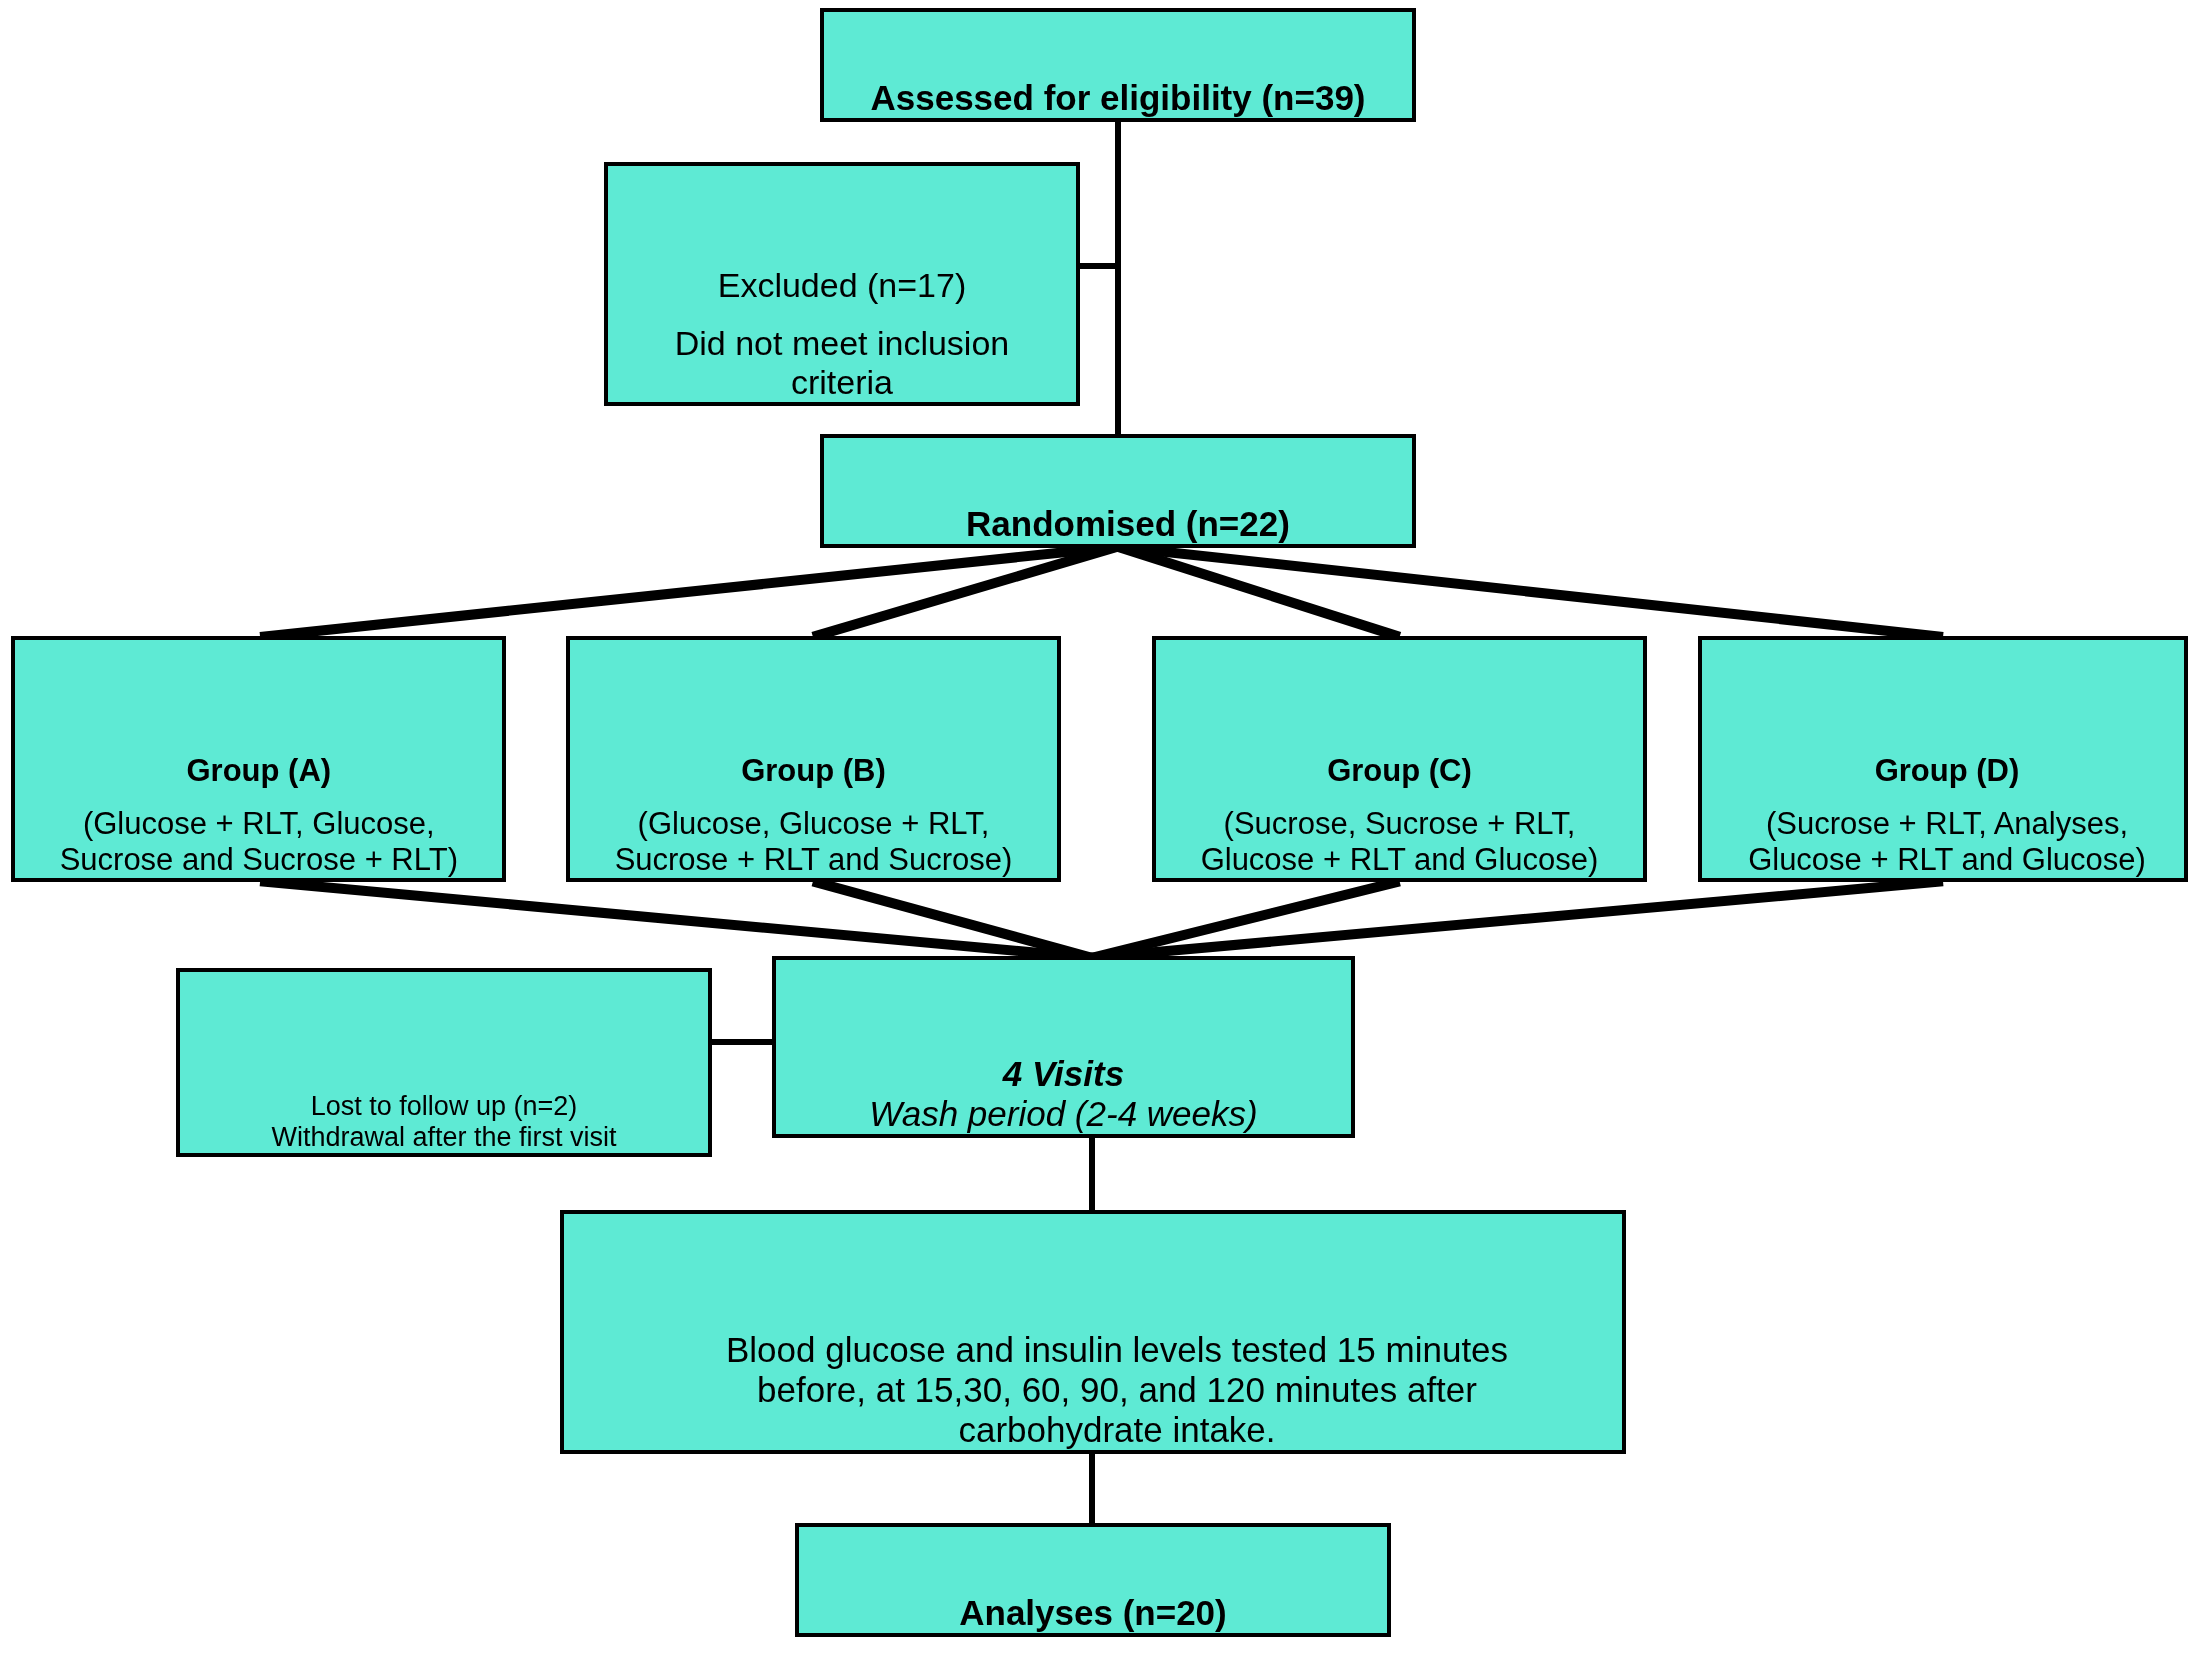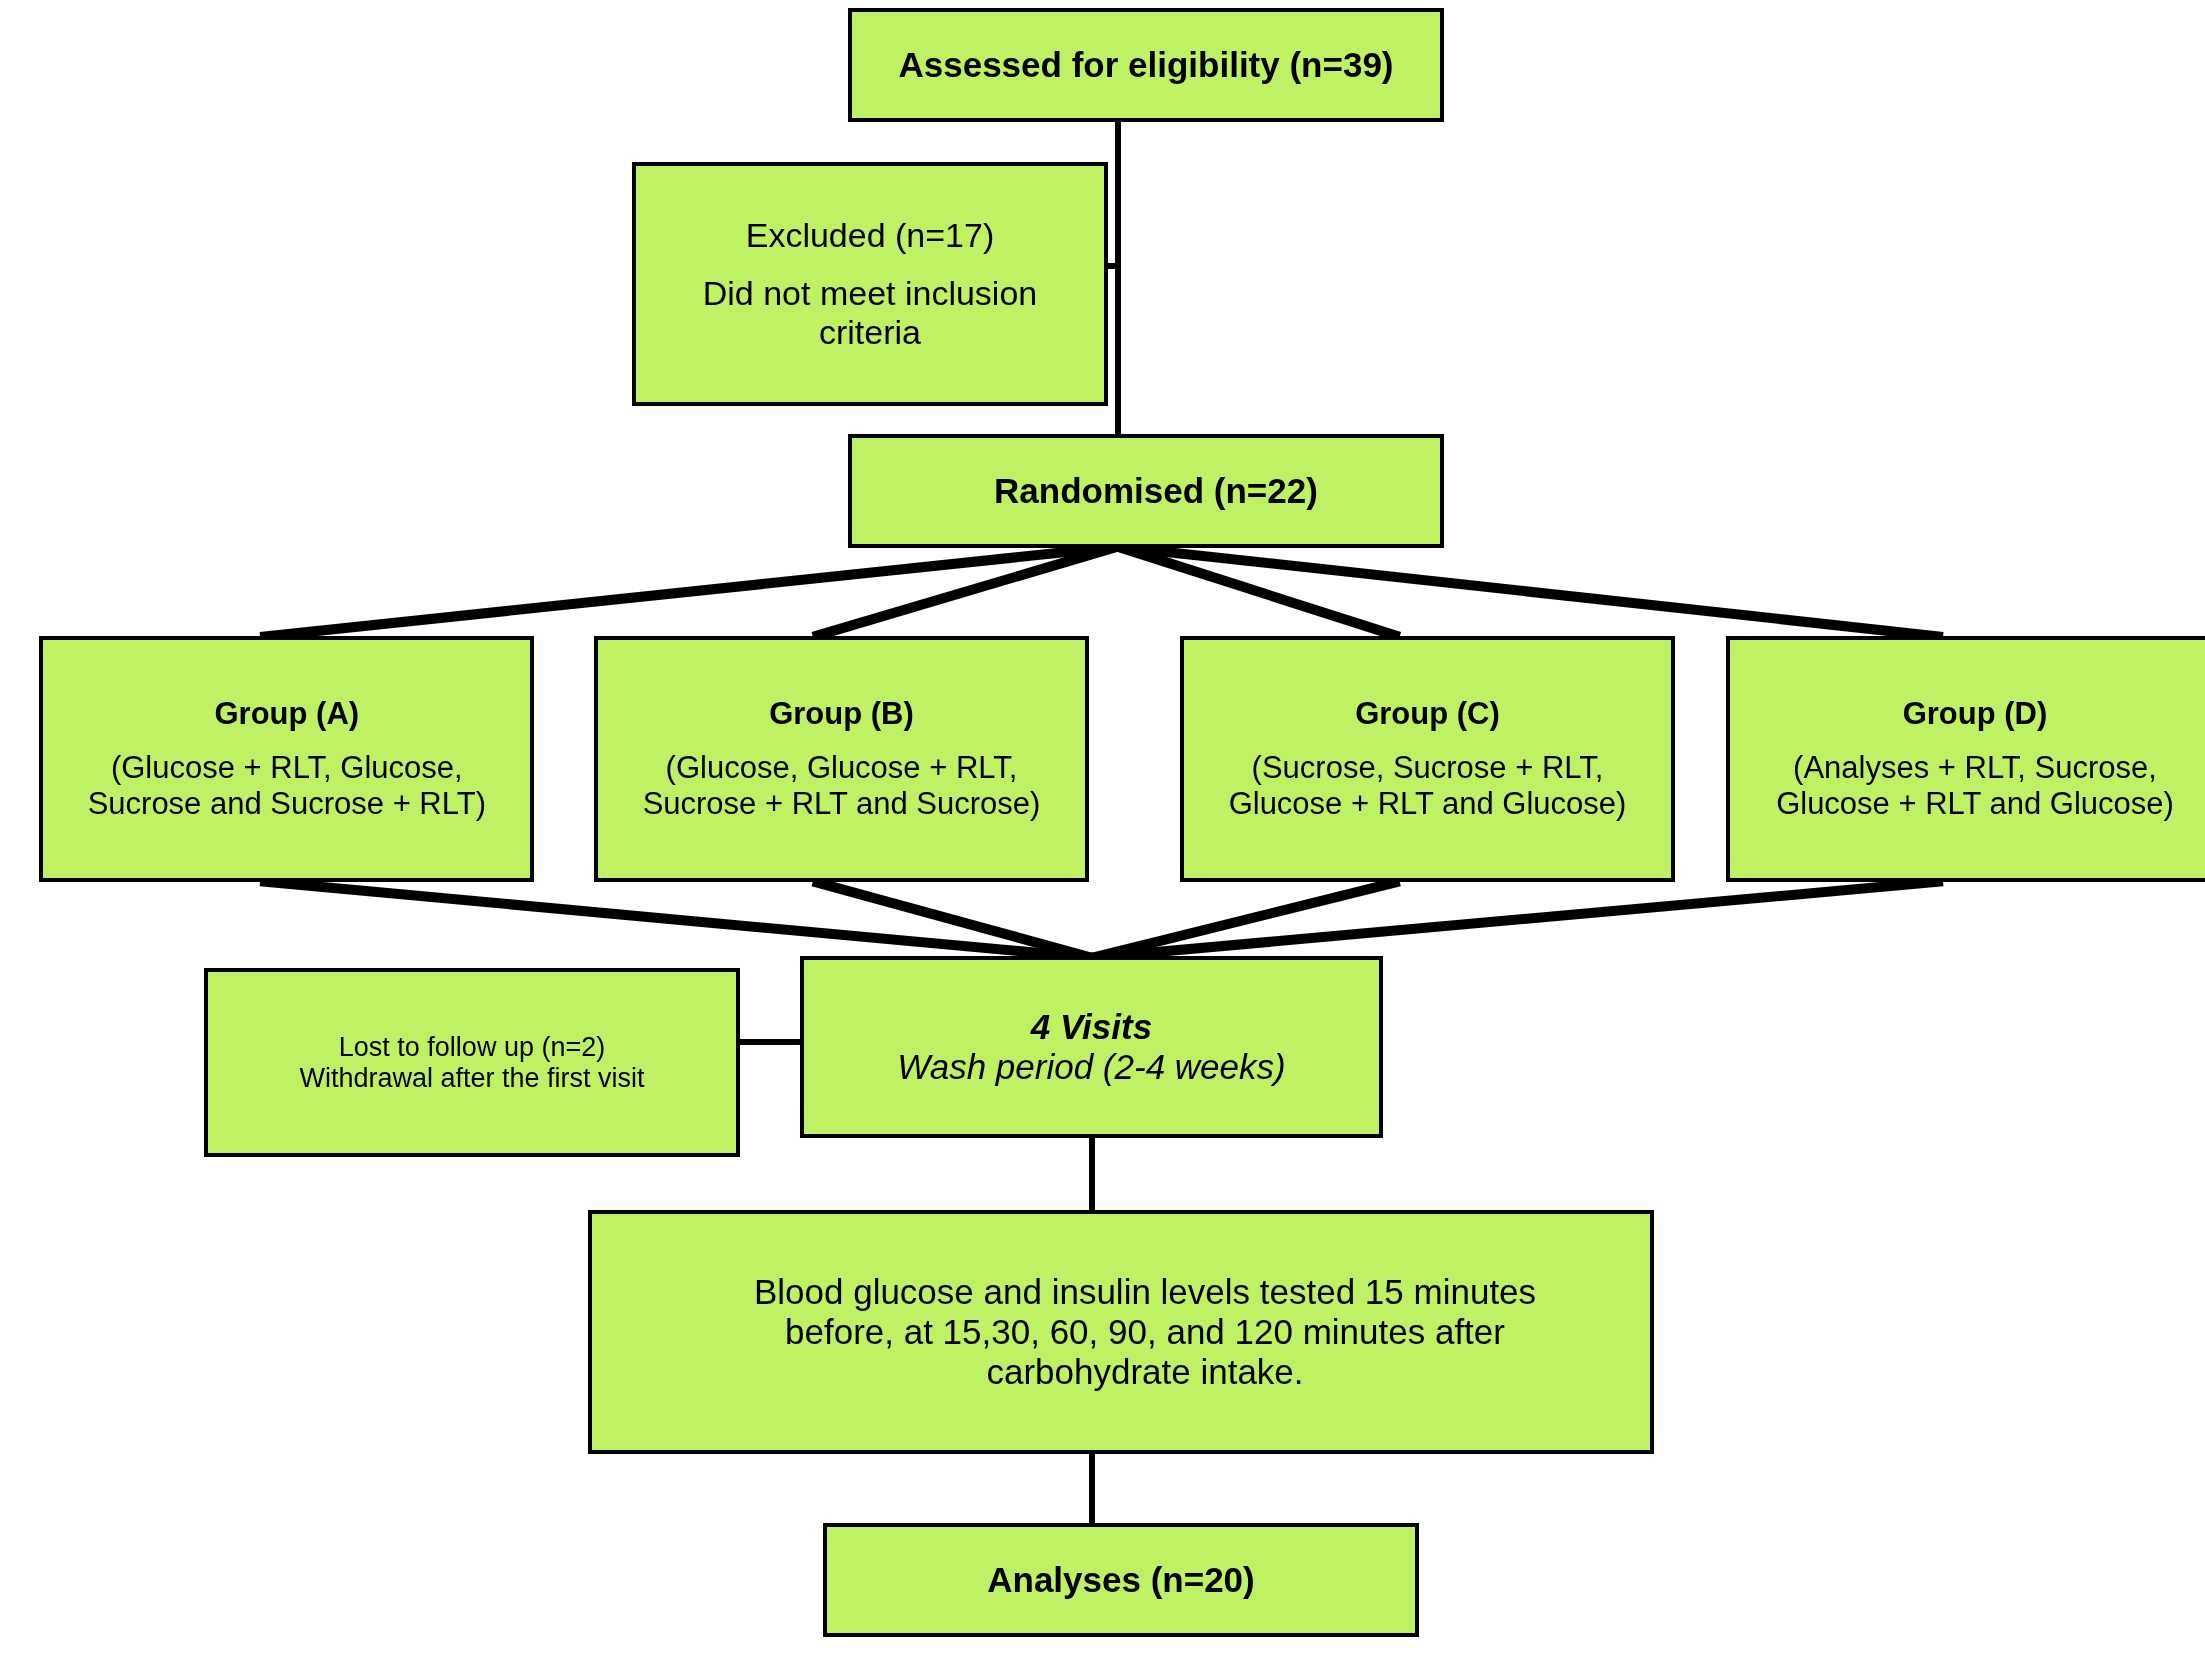--- a/index.html
+++ b/index.html
@@ -12,29 +12,28 @@
     width: 2205px;
     height: 1653px;
     background: #ffffff;
     font-family: "Liberation Sans", sans-serif;
     overflow: hidden;
   }
   .node {
     position: absolute;
     box-sizing: border-box;
     border: 4.4px solid #000000;
-    background: #bef264;
+    background: #5eead4;
     display: flex;
     flex-direction: column;
     align-items: center;
-    justify-content: center;
+    justify-content: flex-end;
     text-align: center;
     color: #000000;
     z-index: 5;
-    margin-left: 28px;
   }
   .node .line {
     display: block;
     width: 100%;
     padding: 0 11.3px;
     box-sizing: border-box;
   }
   .bold { font-weight: bold; }
   .reg  { font-weight: normal; }
 
@@ -139,21 +138,21 @@
   <div class="node" id="node-group-c">
     <span class="line bold">Group (C)</span>
     <span class="spacer"></span>
     <span class="line reg">(Sucrose, Sucrose + RLT,</span>
     <span class="line reg">Glucose + RLT and Glucose)</span>
   </div>
 
   <div class="node" id="node-group-d">
     <span class="line bold">Group (D)</span>
     <span class="spacer"></span>
-    <span class="line reg">(Analyses + RLT, Sucrose,</span>
+    <span class="line reg">(Sucrose + RLT, Analyses,</span>
     <span class="line reg">Glucose + RLT and Glucose)</span>
   </div>
 
   <div class="node" id="node-lost">
     <span class="line reg">Lost to follow up (n=2)</span>
     <span class="line reg">Withdrawal after the first visit</span>
   </div>
 
   <div class="node" id="node-visits">
     <span class="line bold">4 Visits</span>

